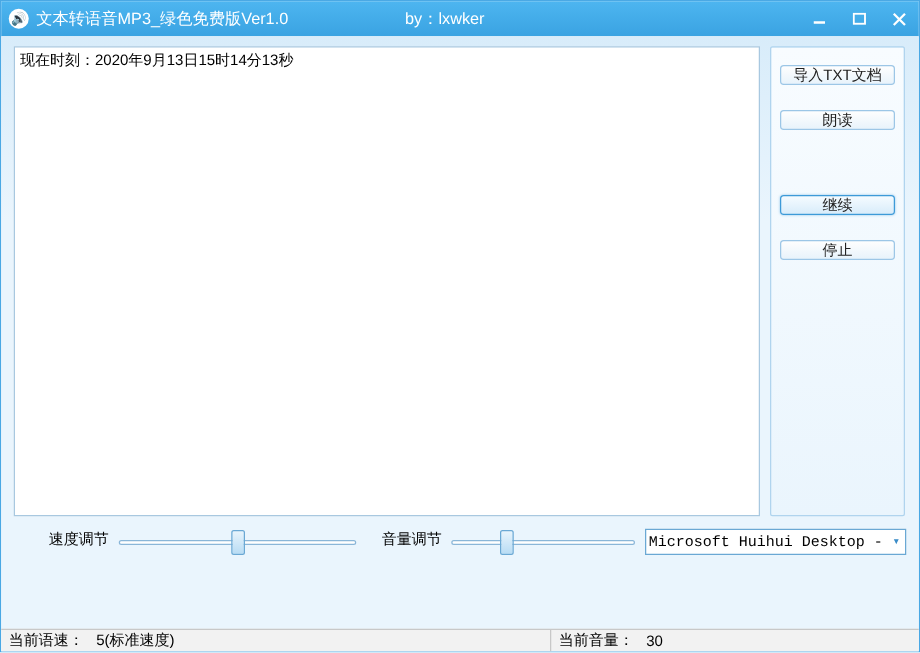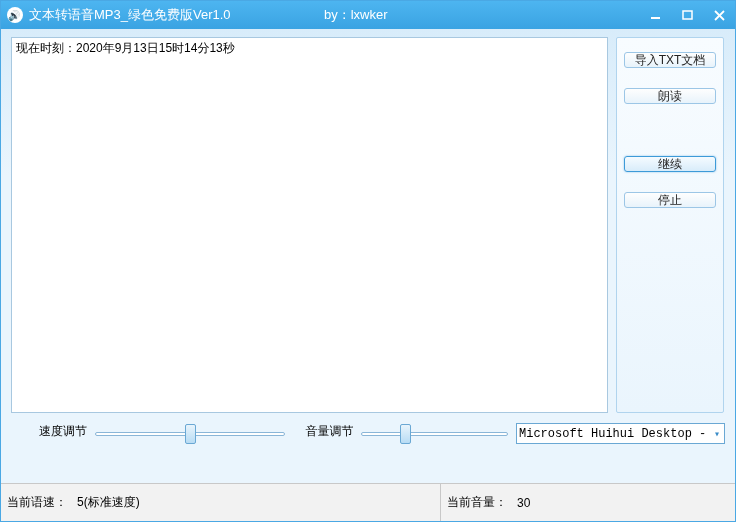--- a/index.html
+++ b/index.html
@@ -166,21 +166,21 @@
   flex: 1;
   white-space: nowrap;
   overflow: hidden;
 }
 .voice-select .sel-arrow {
   color: #3a8cc8;
   font-size: 10px;
   padding: 0 2px;
 }
 .statusbar {
-  height: 38px;
+  height: 18px;
   background: #f2f2f2;
   border-top: 1px solid #c8c8c8;
   display: flex;
   align-items: flex-start;
   font-size: 12px;
   color: #000;
 }
 .status-seg {
   padding: 0 6px;
   border-right: 1px solid #c8c8c8;

